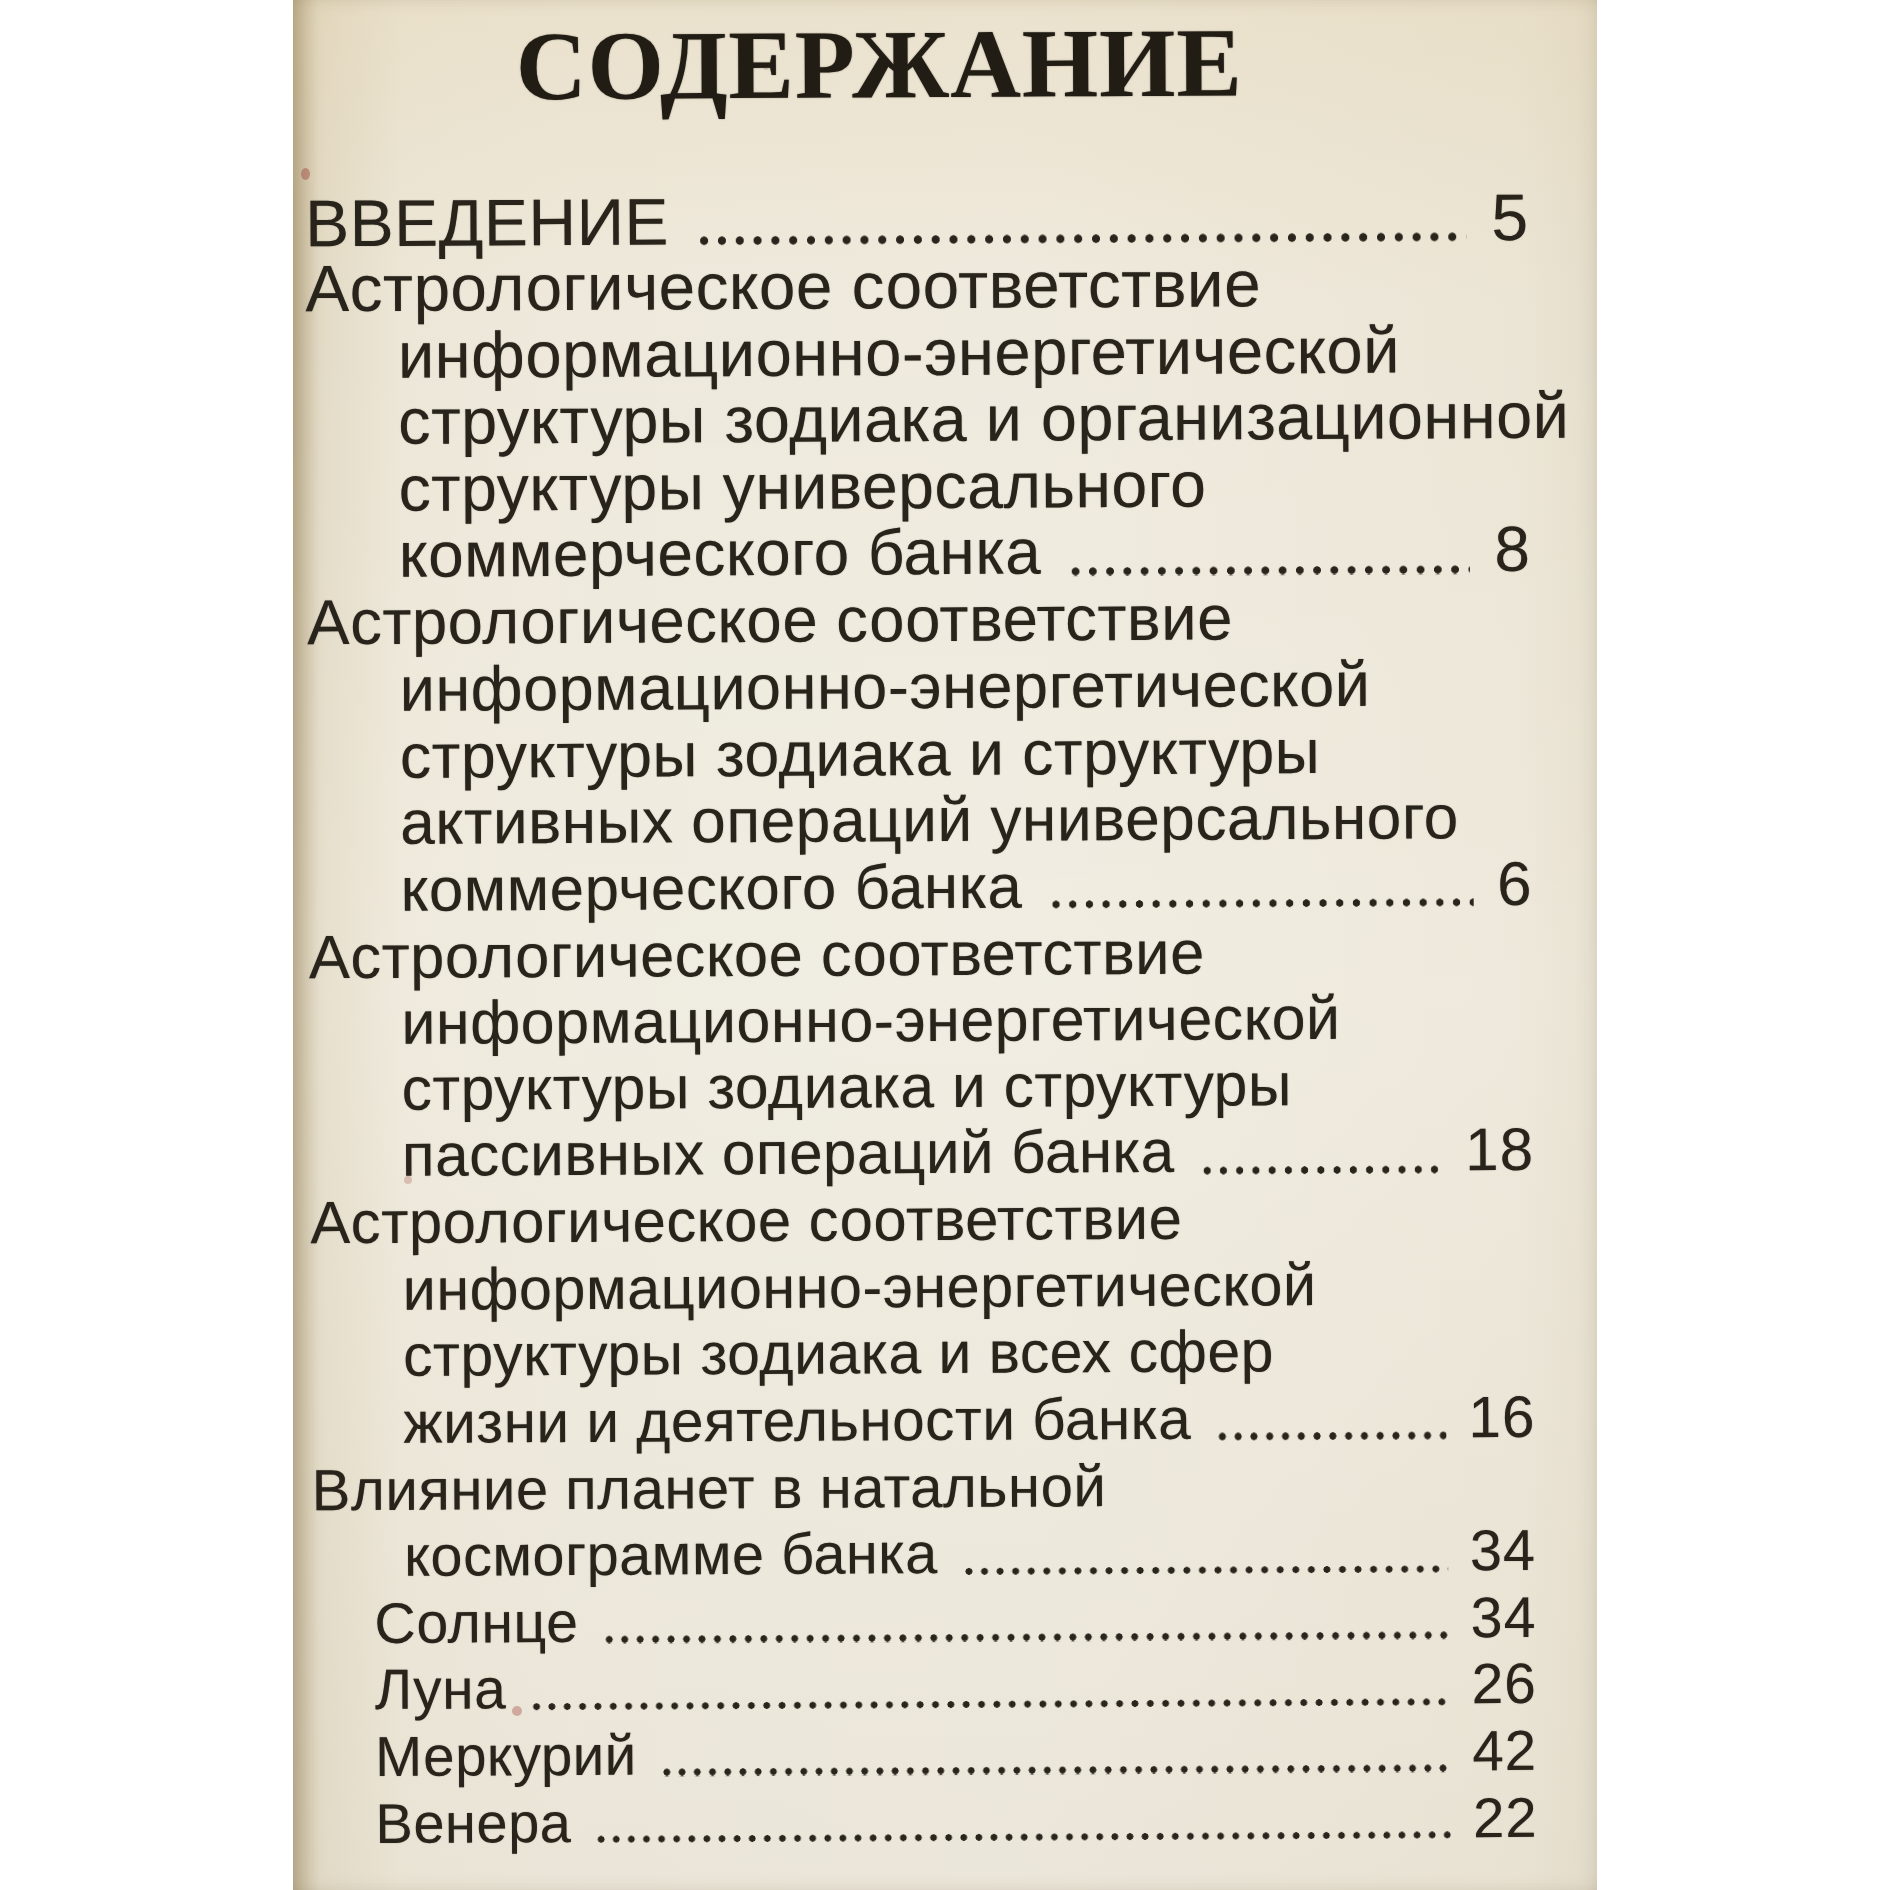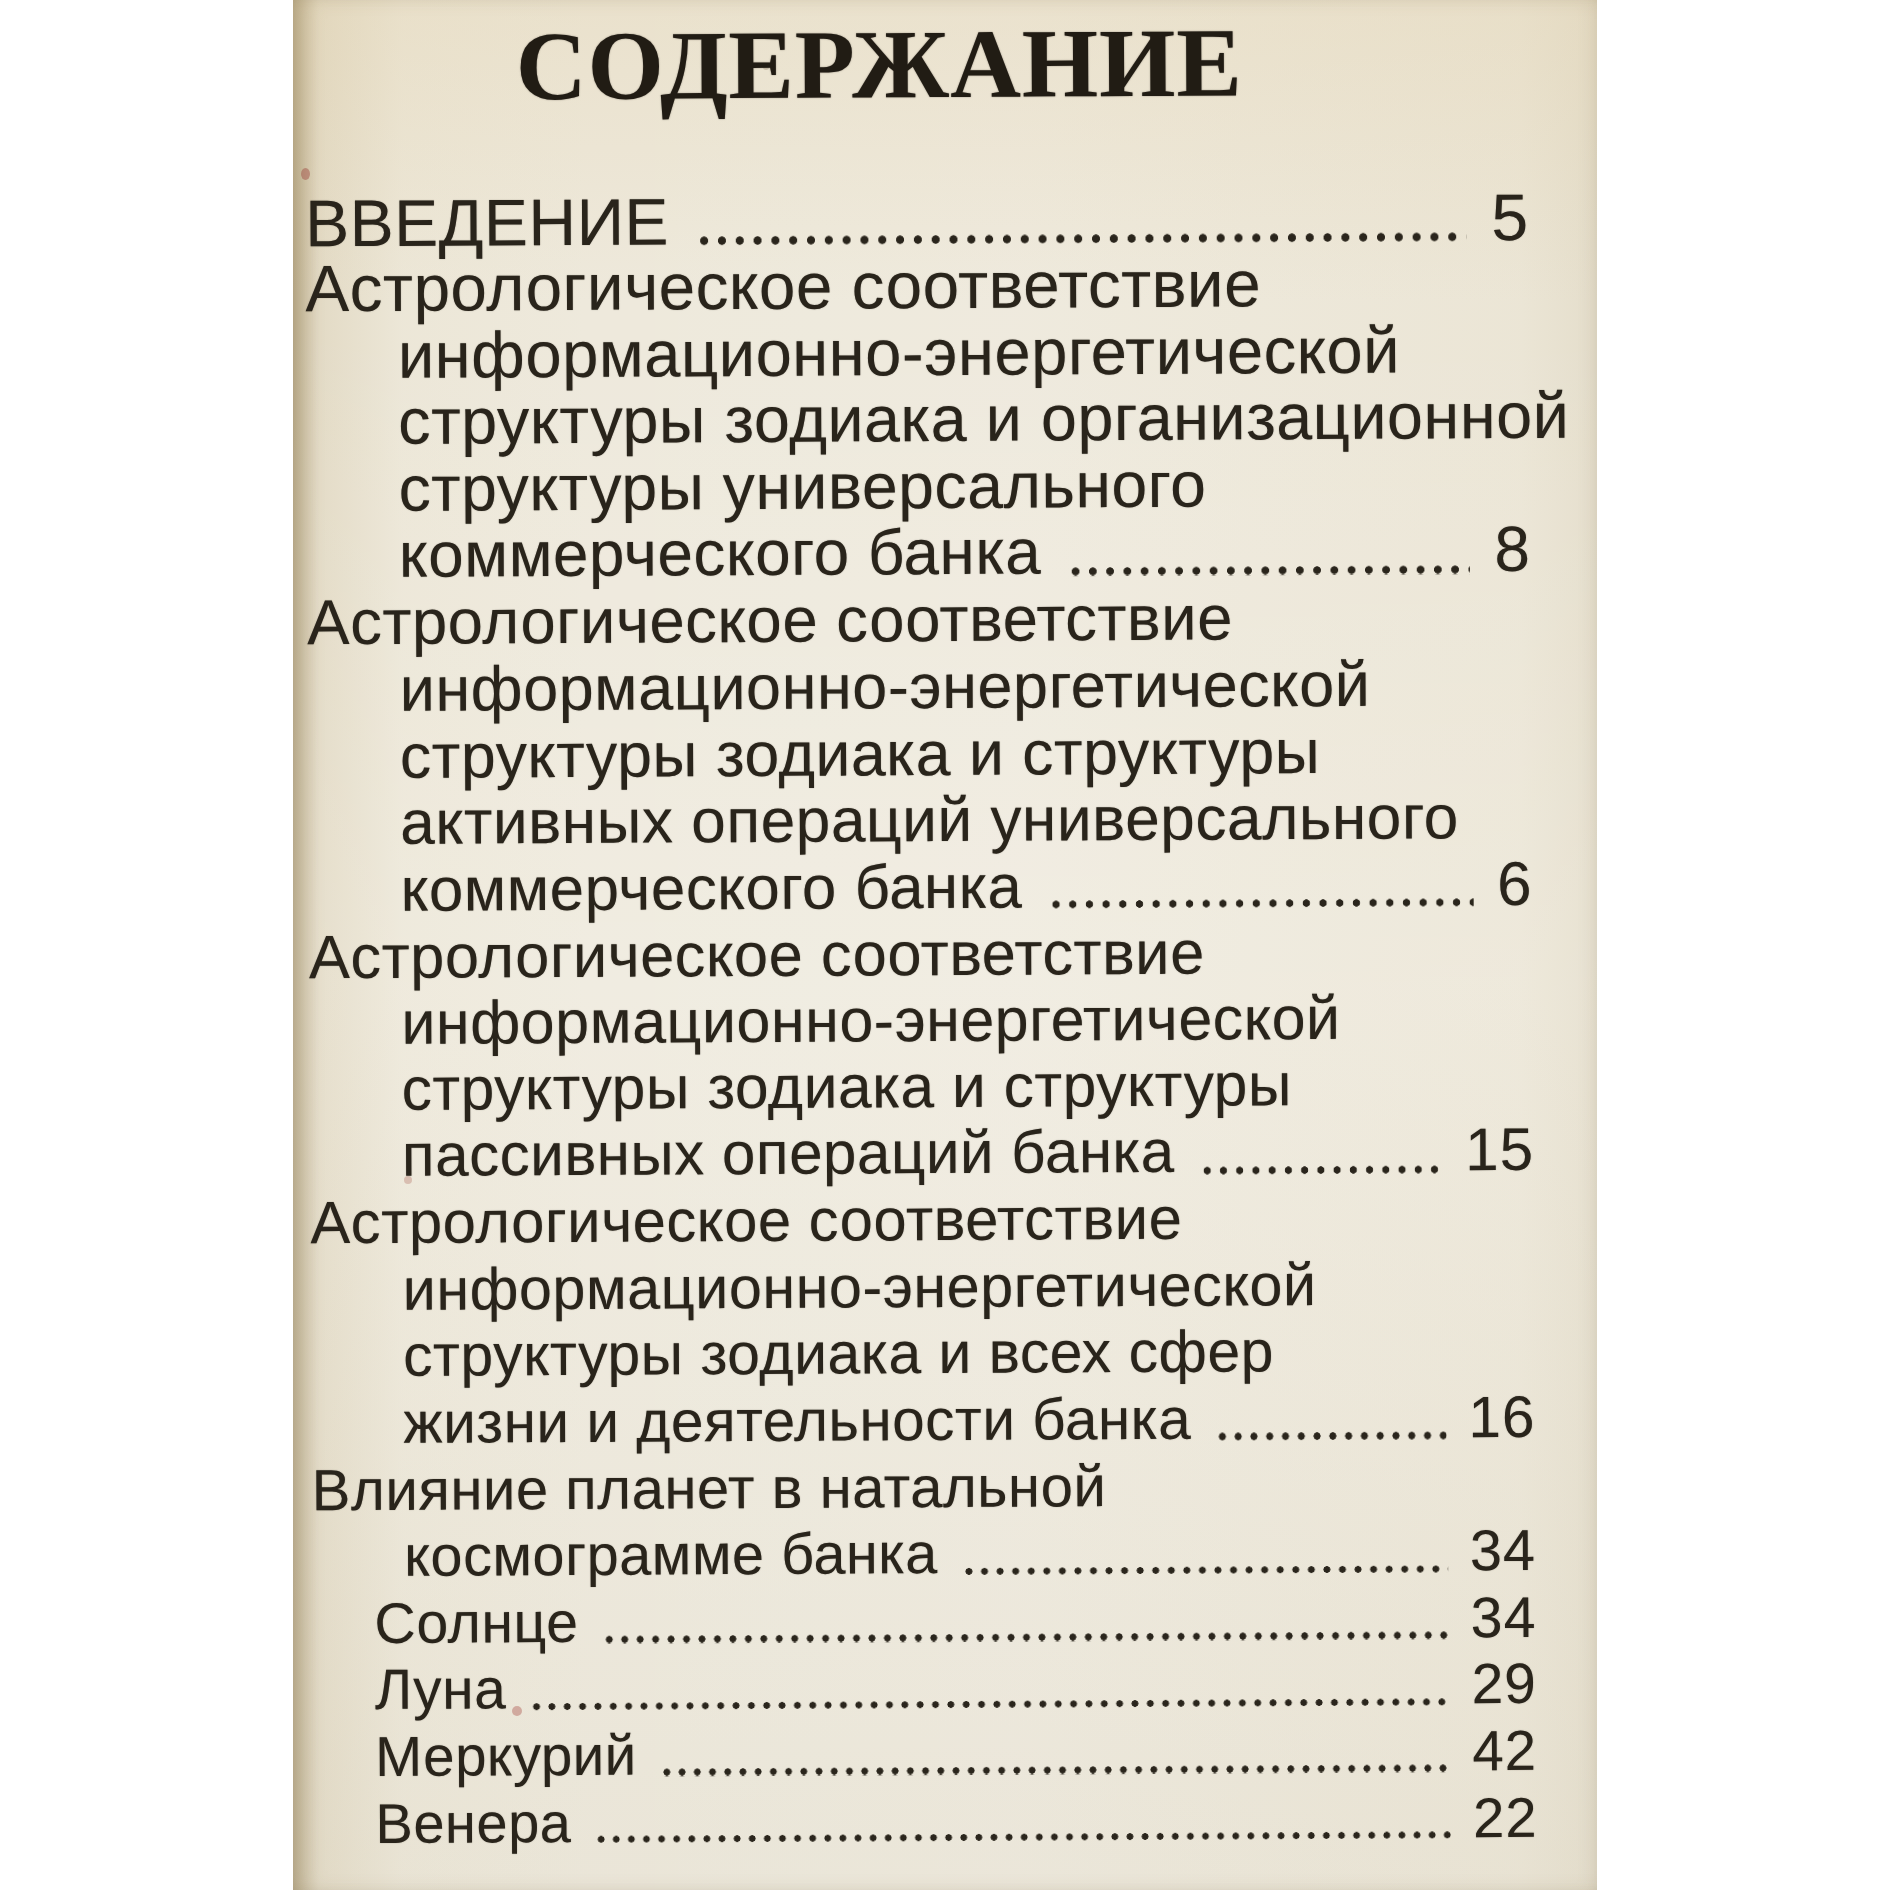--- a/index.html
+++ b/index.html
@@ -157,21 +157,21 @@
           </div>
           <div class="toc-line ind1" style="font-size: 61px; height: 66.5px;">
             <span class="t">информационно-энергетической</span>
           </div>
           <div class="toc-line ind1" style="font-size: 60.58px; height: 66.5px;">
             <span class="t">структуры зодиака и структуры</span>
           </div>
           <div class="toc-line ind1" style="font-size: 60.17px; height: 66.5px;">
             <span class="t">пассивных операций банка</span>
             <span class="leader"></span>
-            <span class="num">15</span>
+            <span class="num">18</span>
           </div>
           <div class="toc-line ind0" style="font-size: 59.75px; height: 66.5px;">
             <span class="t">Астрологическое соответствие</span>
           </div>
           <div class="toc-line ind1" style="font-size: 59.33px; height: 66.5px;">
             <span class="t">информационно-энергетической</span>
           </div>
           <div class="toc-line ind1" style="font-size: 58.92px; height: 66.5px;">
             <span class="t">структуры зодиака и всех сфер</span>
           </div>
@@ -189,21 +189,21 @@
             <span class="num">34</span>
           </div>
           <div class="toc-line ind2" style="font-size: 57.25px; height: 66.5px;">
             <span class="t">Солнце</span>
             <span class="leader"></span>
             <span class="num">34</span>
           </div>
           <div class="toc-line ind2" style="font-size: 56.83px; height: 66.5px;">
             <span class="t">Луна</span>
             <span class="leader"></span>
-            <span class="num">29</span>
+            <span class="num">26</span>
           </div>
           <div class="toc-line ind2" style="font-size: 56.42px; height: 66.5px;">
             <span class="t">Меркурий</span>
             <span class="leader"></span>
             <span class="num">42</span>
           </div>
           <div class="toc-line ind2" style="font-size: 56px; height: 66.5px;">
             <span class="t">Венера</span>
             <span class="leader"></span>
             <span class="num">22</span>

